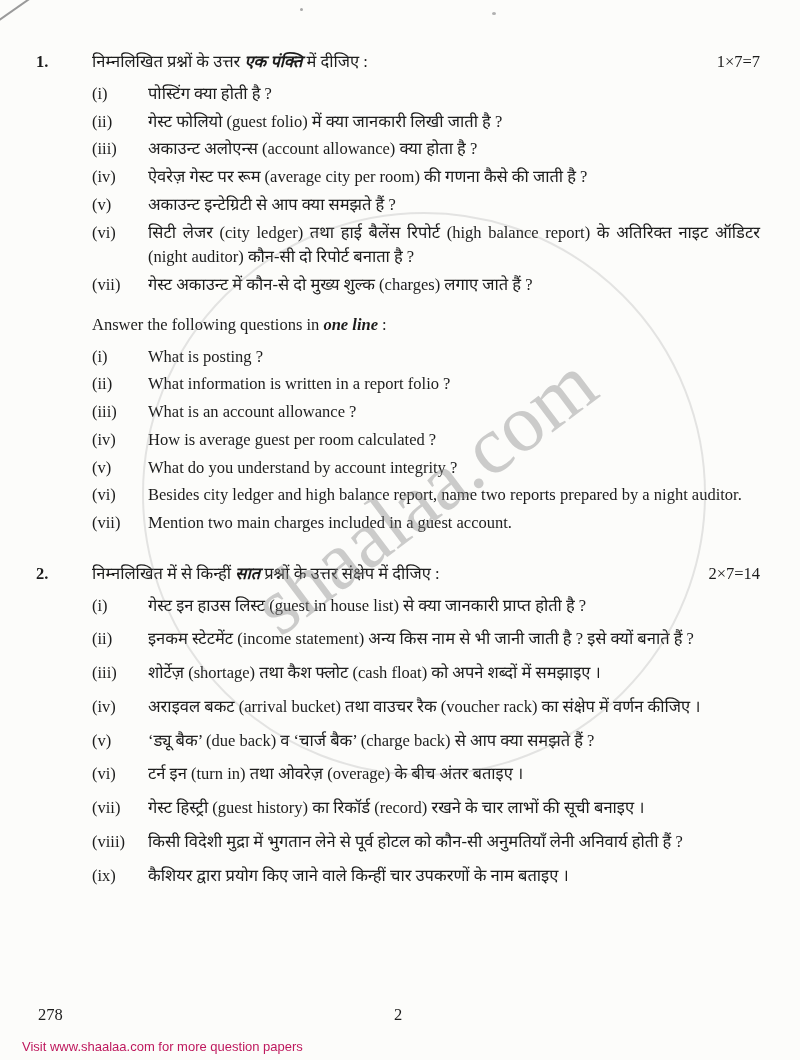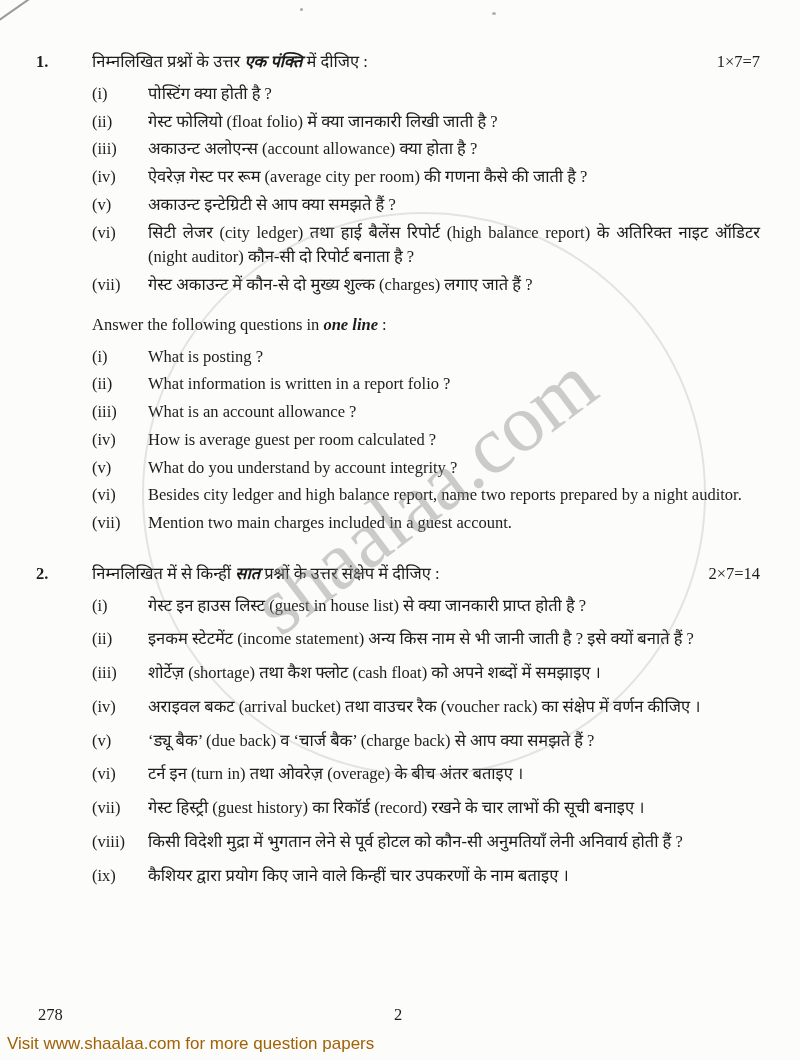--- a/index.html
+++ b/index.html
@@ -63,26 +63,26 @@
     position: absolute;
     left: 36px;
     right: 40px;
     bottom: 32px;
     z-index: 1;
   }
   .footer-left { position: absolute; left: 2px; bottom: 0; }
   .footer-center { position: absolute; left: 50%; transform: translateX(-50%); bottom: 0; }
   .site-banner {
     position: absolute;
-    left: 7px;
+    left: 22px;
     bottom: 4px;
     z-index: 3;
     font-family: "Liberation Sans", sans-serif;
-    font-size: 17px;
-    color: #a16207;
+    font-size: 13px;
+    color: #be185d;
   }
 
   
   .artifact-corner {
     position: absolute;
     top: 8px;
     left: -6px;
     width: 42px;
     height: 2px;
     background: #9a9a9a;
@@ -109,21 +109,21 @@
             <div class="marks">1×7=7</div>
           </div>
           <div class="row item-row">
             <div class="qnum"></div>
             <div class="itemnum">(i)</div>
             <div class="itext">पोस्टिंग क्या होती है ?</div>
           </div>
           <div class="row item-row">
             <div class="qnum"></div>
             <div class="itemnum">(ii)</div>
-            <div class="itext">गेस्ट फोलियो (float folio) में क्या जानकारी लिखी जाती है ?</div>
+            <div class="itext">गेस्ट फोलियो (guest folio) में क्या जानकारी लिखी जाती है ?</div>
           </div>
           <div class="row item-row">
             <div class="qnum"></div>
             <div class="itemnum">(iii)</div>
             <div class="itext">अकाउन्ट अलोएन्स (account allowance) क्या होता है ?</div>
           </div>
           <div class="row item-row">
             <div class="qnum"></div>
             <div class="itemnum">(iv)</div>
             <div class="itext">ऐवरेज़ गेस्ट पर रूम (average city per room) की गणना कैसे की जाती है ?</div>

